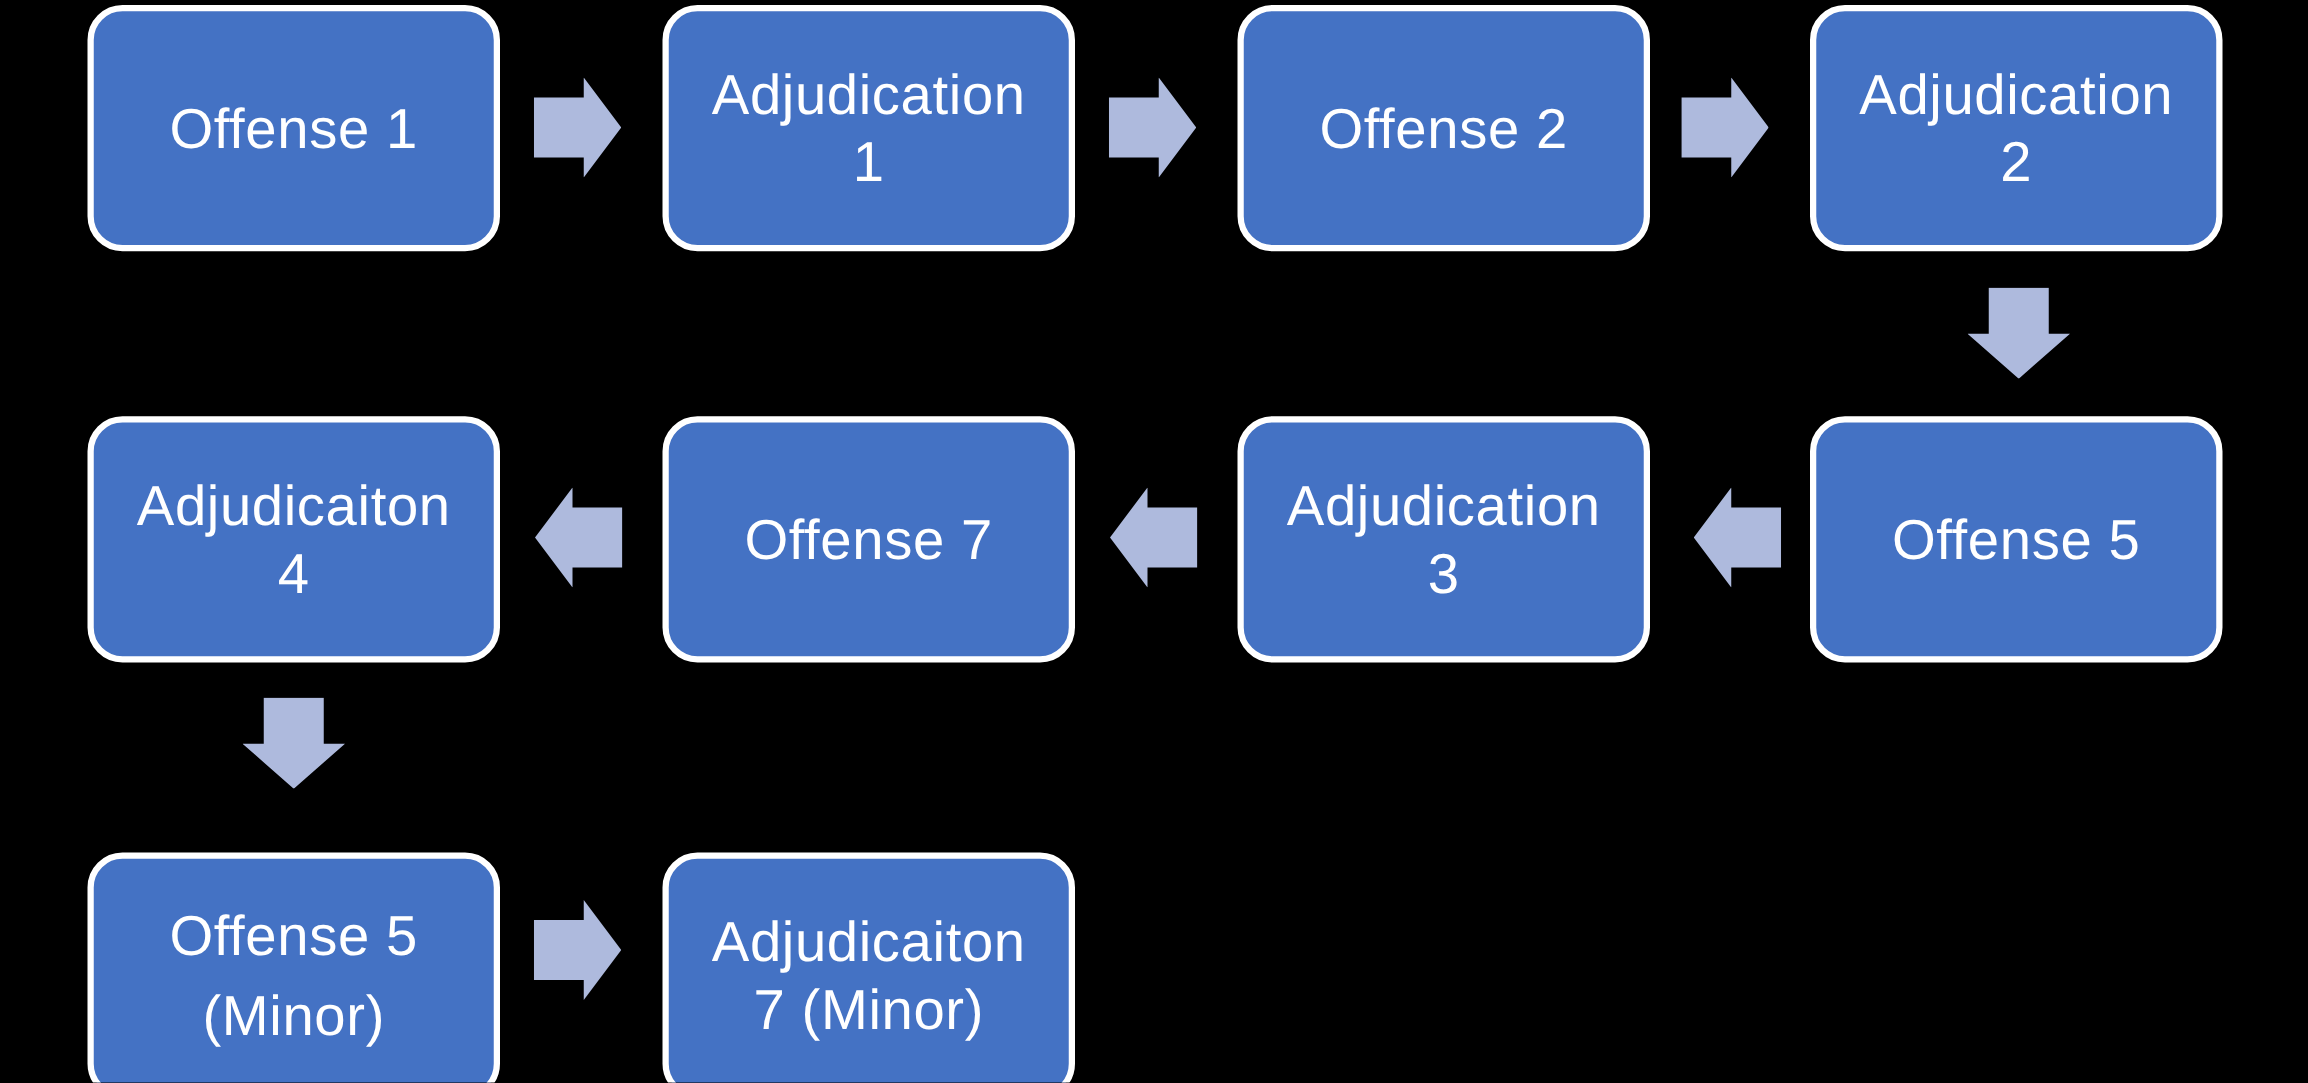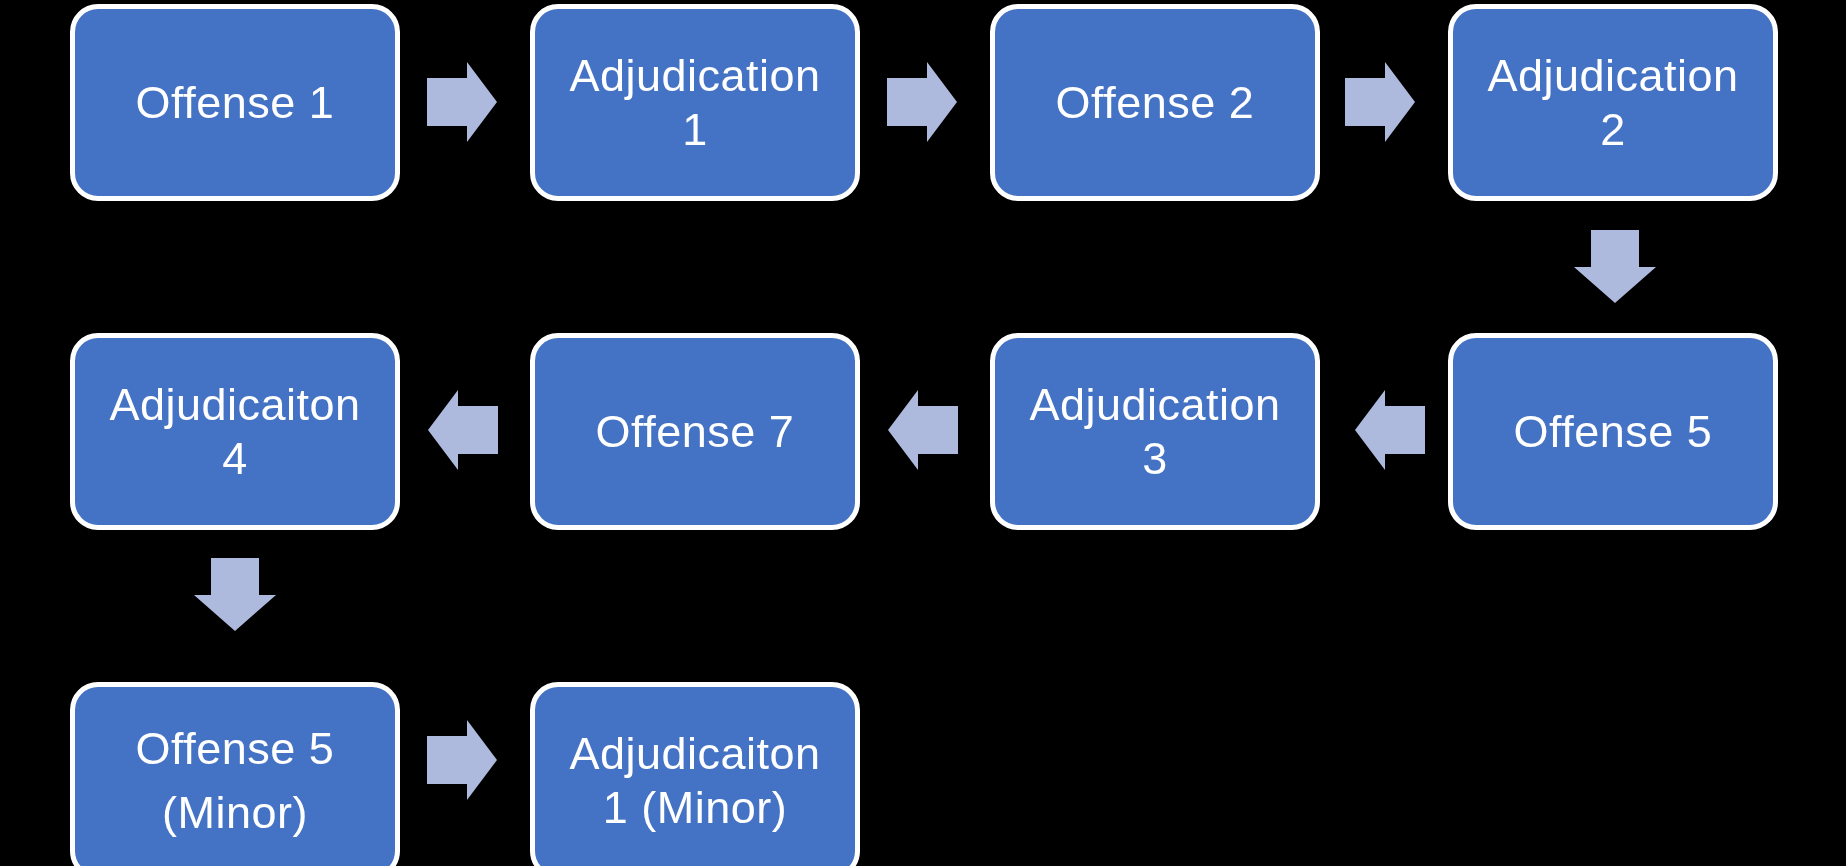--- a/index.html
+++ b/index.html
@@ -108,16 +108,16 @@
   <div class="arrow down" id="arrow-8"></div>
 
   <div class="node c1 r3 gap-lines">
     <span class="ln">Offense 5</span>
     <span class="ln">(Minor)</span>
   </div>
   <div class="arrow right" id="arrow-9"></div>
 
   <div class="node c2 r3">
     <span class="ln">Adjudicaiton</span>
-    <span class="ln">1 (Minor)</span>
+    <span class="ln">7 (Minor)</span>
   </div>
 
 </div>
 
 </body></html>

